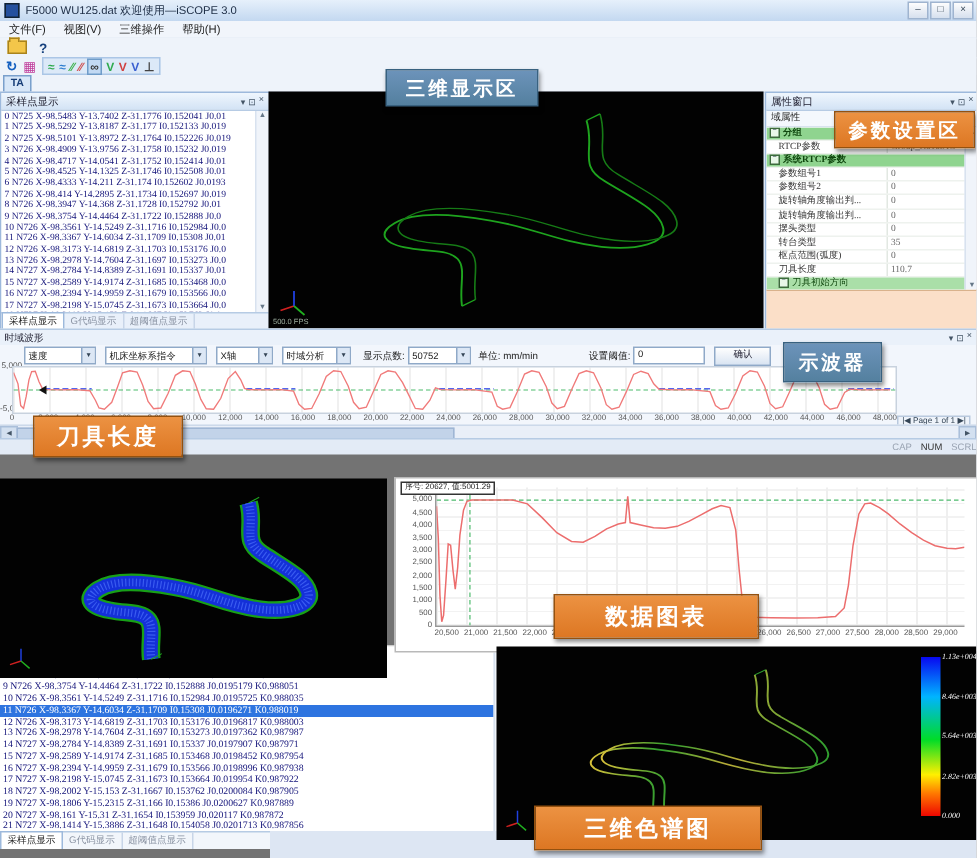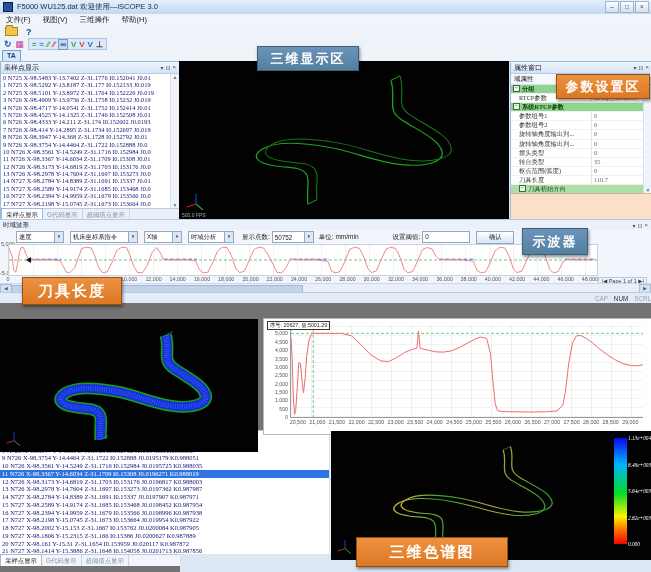--- a/index.html
+++ b/index.html
@@ -490,15 +490,16 @@
       <line x1="11" y1="13" x2="2" y2="16" stroke="#d02020" stroke-width="1.2"></line>
       <line x1="11" y1="13" x2="11" y2="3" stroke="#2040e0" stroke-width="1.2"></line>
       <line x1="11" y1="13" x2="18" y2="19" stroke="#20b020" stroke-width="1.2"></line>
     </svg>
   </div>
 
   <div class="abs callout co-steel" style="left:257px;top:46px;width:100px;height:23px;font-size:13px;">三维显示区</div>
   <div class="abs callout co-orange" style="left:556px;top:45px;width:92px;height:23px;font-size:13px;margin-top:29px;">参数设置区</div>
   <div class="abs callout co-steel" style="left:522px;top:228px;width:64px;height:25px;font-size:13px;z-index:61;">示波器</div>
   <div class="abs callout co-orange" style="left:22px;top:277px;width:98px;height:26px;">刀具长度</div>
+  <div class="abs callout co-orange" style="left:369px;top:396px;width:135px;height:28px;">数据图表</div>
   <div class="abs callout co-orange" style="left:356px;top:537px;width:150px;height:28px;">三维色谱图</div>
 
 </div>
 
 </body></html>

